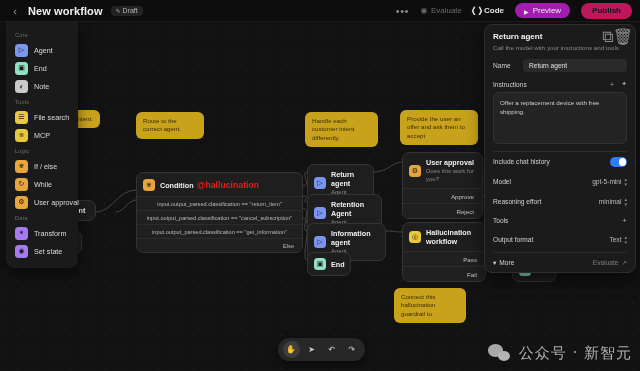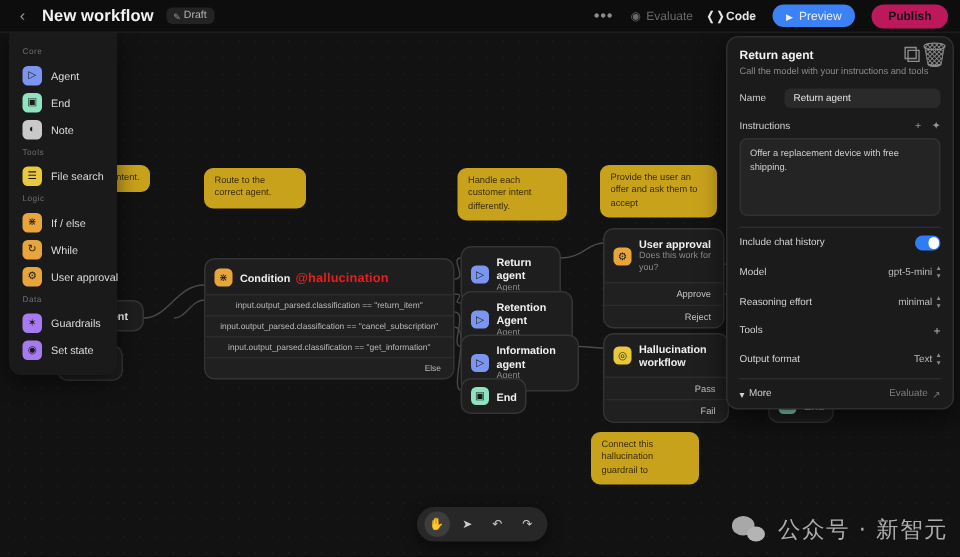--- a/index.html
+++ b/index.html
@@ -42,21 +42,21 @@
   }
   .draft-chip .pen { font-size: 6px; color: #9a9a9a; }
   .tb-right { margin-left: auto; display: flex; align-items: center; gap: 11px; padding-right: 8px; }
   .tb-dots { color: #8d8d8d; font-size: 11px; letter-spacing: .5px; cursor: pointer; line-height: 8px; }
   .tb-item { display: flex; align-items: center; gap: 3px; font-size: 8px; cursor: pointer; }
   .tb-item.dim { color: #6a6a6a; }
   .tb-item.lit { color: #e6e6e6; font-weight: 600; }
   .tb-ico { width: 8px; height: 8px; display: inline-flex; align-items: center; justify-content: center; }
   .btn-preview {
     display: flex; align-items: flex-end; gap: 4px;
-    background: #3b82f6; border-radius: 11px; padding: 3px 9px;
+    background: #a21caf; border-radius: 11px; padding: 3px 9px;
     font-size: 8px; color: #ededed; cursor: pointer;
   }
   .btn-preview .play { font-size: 6px; }
   .btn-publish {
     background: #be185d; color: #111; border-radius: 11px;
     padding: 3.5px 11px; font-size: 8px; font-weight: 600; cursor: pointer;
   }
 
   
   #sidebar {
@@ -408,39 +408,43 @@
     <div class="sb-item">
       <span class="sb-ico ic-grey">◐</span>
       <span class="sb-lbl">Note</span>
     </div>
 
     <div class="sb-sec">Tools</div>
     <div class="sb-item">
       <span class="sb-ico ic-yellow">☰</span>
       <span class="sb-lbl">File search</span>
     </div>
+    <div class="sb-item">
+      <span class="sb-ico ic-yellow">⎈</span>
+      <span class="sb-lbl">MCP</span>
+    </div>
 
     <div class="sb-sec">Logic</div>
     <div class="sb-item">
       <span class="sb-ico ic-orange">⋇</span>
       <span class="sb-lbl">If / else</span>
     </div>
     <div class="sb-item">
       <span class="sb-ico ic-orange">↻</span>
       <span class="sb-lbl">While</span>
     </div>
     <div class="sb-item">
       <span class="sb-ico ic-orange">⚙</span>
       <span class="sb-lbl">User approval</span>
     </div>
 
     <div class="sb-sec">Data</div>
     <div class="sb-item">
       <span class="sb-ico ic-purple">✶</span>
-      <span class="sb-lbl">Guardrails</span>
+      <span class="sb-lbl">Transform</span>
     </div>
     <div class="sb-item">
       <span class="sb-ico ic-purple">◉</span>
       <span class="sb-lbl">Set state</span>
     </div>
   </div>
 
   <div id="inspector">
     <div class="insp-head">
       <div class="insp-title">Return agent</div>

